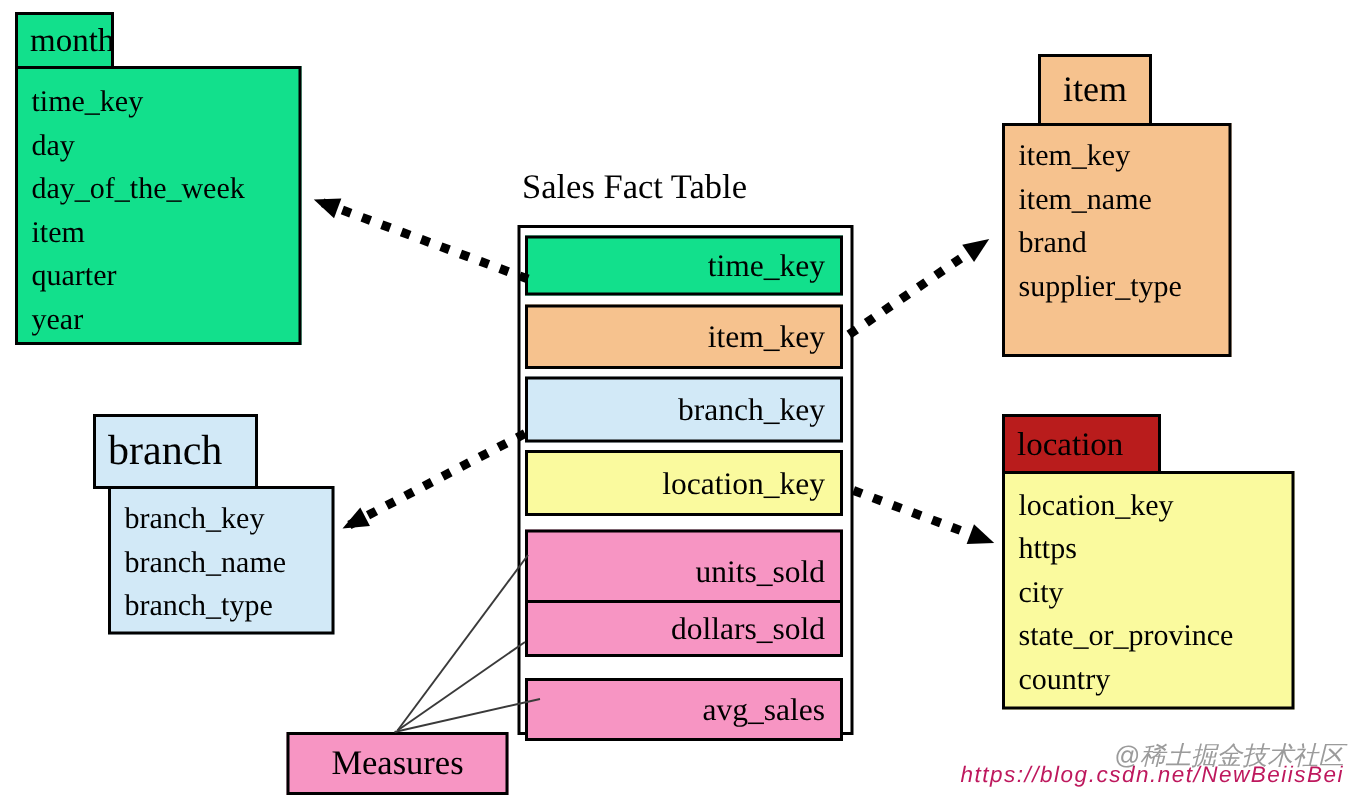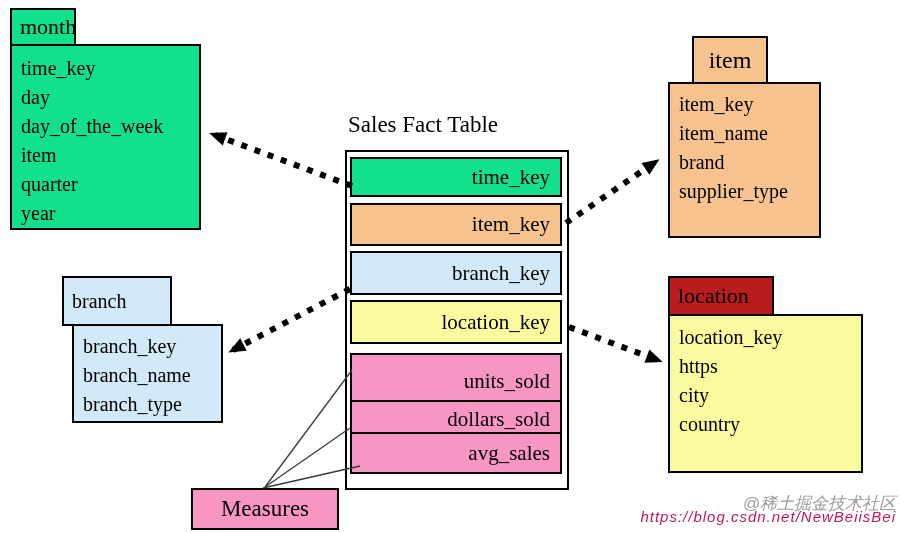--- a/index.html
+++ b/index.html
@@ -66,52 +66,53 @@
   </div>
   <div class="dim-body" style="left:668px;top:82px;width:153px;height:156px;background:#F6C28E;">
     <div class="dim-fields" style="padding-top:6px;">
       <div>item_key</div>
       <div>item_name</div>
       <div>brand</div>
       <div>supplier_type</div>
     </div>
   </div>
 
-  <div class="tab" style="left:62px;top:276px;width:110px;height:50px;background:#D2E9F7;font-size:20px;">
+  <div class="tab" style="left:62px;top:276px;width:110px;height:50px;background:#D2E9F7;font-size:28px;">
     <span>branch</span>
   </div>
   <div class="dim-body" style="left:72px;top:324px;width:151px;height:99px;background:#D2E9F7;">
     <div class="dim-fields" style="padding-top:6px;">
       <div>branch_key</div>
       <div>branch_name</div>
       <div>branch_type</div>
     </div>
   </div>
 
   <div class="tab" style="left:668px;top:276px;width:106px;height:40px;background:#b91c1c;">
     <span>location</span>
   </div>
   <div class="dim-body" style="left:668px;top:314px;width:195px;height:159px;background:#FAFA9E;">
     <div class="dim-fields" style="padding-top:7px;">
       <div>location_key</div>
       <div>https</div>
       <div>city</div>
+      <div>state_or_province</div>
       <div>country</div>
     </div>
   </div>
 
   <div class="fact-title">Sales Fact Table</div>
   <div class="fact-container">
     <div class="fact-row" style="top: 5px; height: 40px; background: rgb(18, 224, 140);">time_key</div>
     <div class="fact-row" style="top: 51px; height: 43px; background: rgb(246, 194, 142);">item_key</div>
     <div class="fact-row" style="top: 99px; height: 44px; background: rgb(210, 233, 247);">branch_key</div>
     <div class="fact-row" style="top: 148px; height: 44px; background: rgb(250, 250, 158);">location_key</div>
     <div class="fact-row" style="top: 201px; height: 56px; background: rgb(247, 149, 195); padding-left: 39px;">units_sold</div>
     <div class="fact-row" style="top: 248px; height: 38px; background: rgb(247, 149, 195);">dollars_sold</div>
-    <div class="fact-row" style="top: 280px; height: 42px; background: rgb(247, 149, 195);">avg_sales</div>
+    <div class="fact-row" style="top: 300px; height: 42px; background: rgb(247, 149, 195);">avg_sales</div>
   </div>
 
   <div class="measures-box" style="background:#F795C3;">
     <span>Measures</span>
   </div>
 
   <svg class="svg-overlay" width="912" height="533" viewBox="0 0 912 533">
     <defs>
       <marker id="ah" markerUnits="userSpaceOnUse" markerWidth="20" markerHeight="18" refX="15" refY="8" orient="auto">
         <path d="M1,1 L18,8 L1,15 Z" fill="#000"></path>

